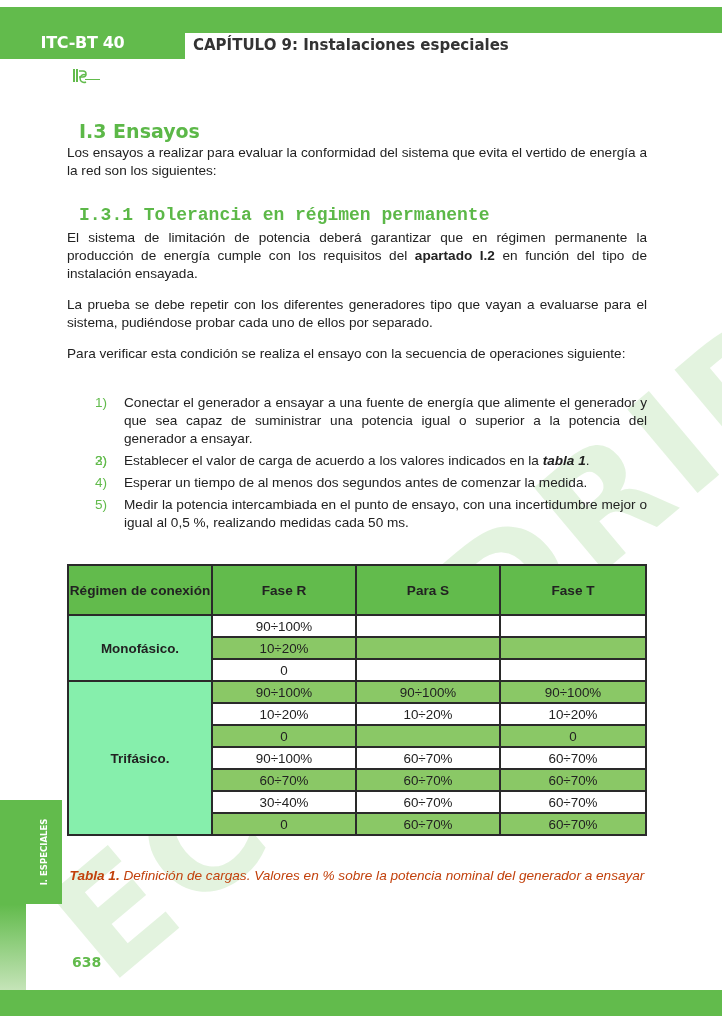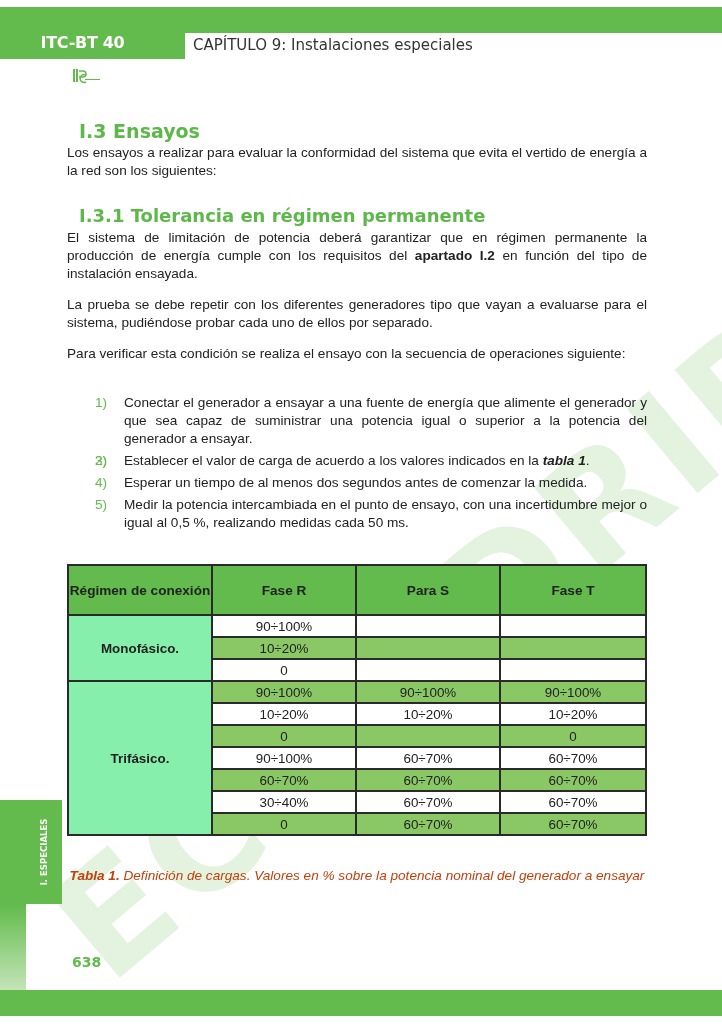--- a/index.html
+++ b/index.html
@@ -17,39 +17,39 @@
     position: absolute; left: 0; top: 7px; width: 185px; height: 52px;
     background: #62bb4c;
   }
   .tag-text {
     position: absolute; left: 0; top: 33px; width: 165px; text-align: center;
     color: #ffffff; font-size: 16px; font-weight: bold;
     font-family: "DejaVu Sans", sans-serif; letter-spacing: -0.3px;
   }
   .chapter {
     position: absolute; left: 193px; top: 36px;
-    font-family: "DejaVu Sans", sans-serif; font-size: 15px; color: #333333;
+    font-family: "DejaVu Sans", sans-serif; font-size: 15px; color: #333333; font-weight: bold;
   }
   .logo {
     position: absolute; left: 72px; top: 68px; width: 30px; height: 16px;
   }
   .watermark {
     position: absolute; left: 10px; top: 410px; width: 800px;
     font-family: "DejaVu Sans", sans-serif; font-weight: bold;
     font-size: 150px; color: rgba(98,187,76,0.18);
     transform: rotate(-40deg); transform-origin: 0 0;
     letter-spacing: 6px; white-space: nowrap; pointer-events: none;
     top: 880px; left: 20px;
   }
   h2 {
     position: absolute; margin: 12px; color: #5cb848;
     font-family: "DejaVu Sans", sans-serif; font-weight: bold;
   }
   .h-ensayos { left: 67px; top: 108px; font-size: 19px; }
-  .h-tolerancia { left: 67px; top: 193px; font-size: 18px; }
+  .h-tolerancia { left: 67px; top: 193px; font-size: 18px; font-family: Liberation Mono, monospace; }
   .para {
     position: absolute; left: 67px; width: 580px; font-size: 13.6px;
     line-height: 18px; text-align: justify; margin: 0; color: #222;
   }
   .p1 { top: 144px; }
   .p2 { top: 229px; }
   .p3 { top: 296px; }
   .p4 { top: 345px; }
   ol.steps {
     position: absolute; left: 95px; top: 394px; width: 552px;

